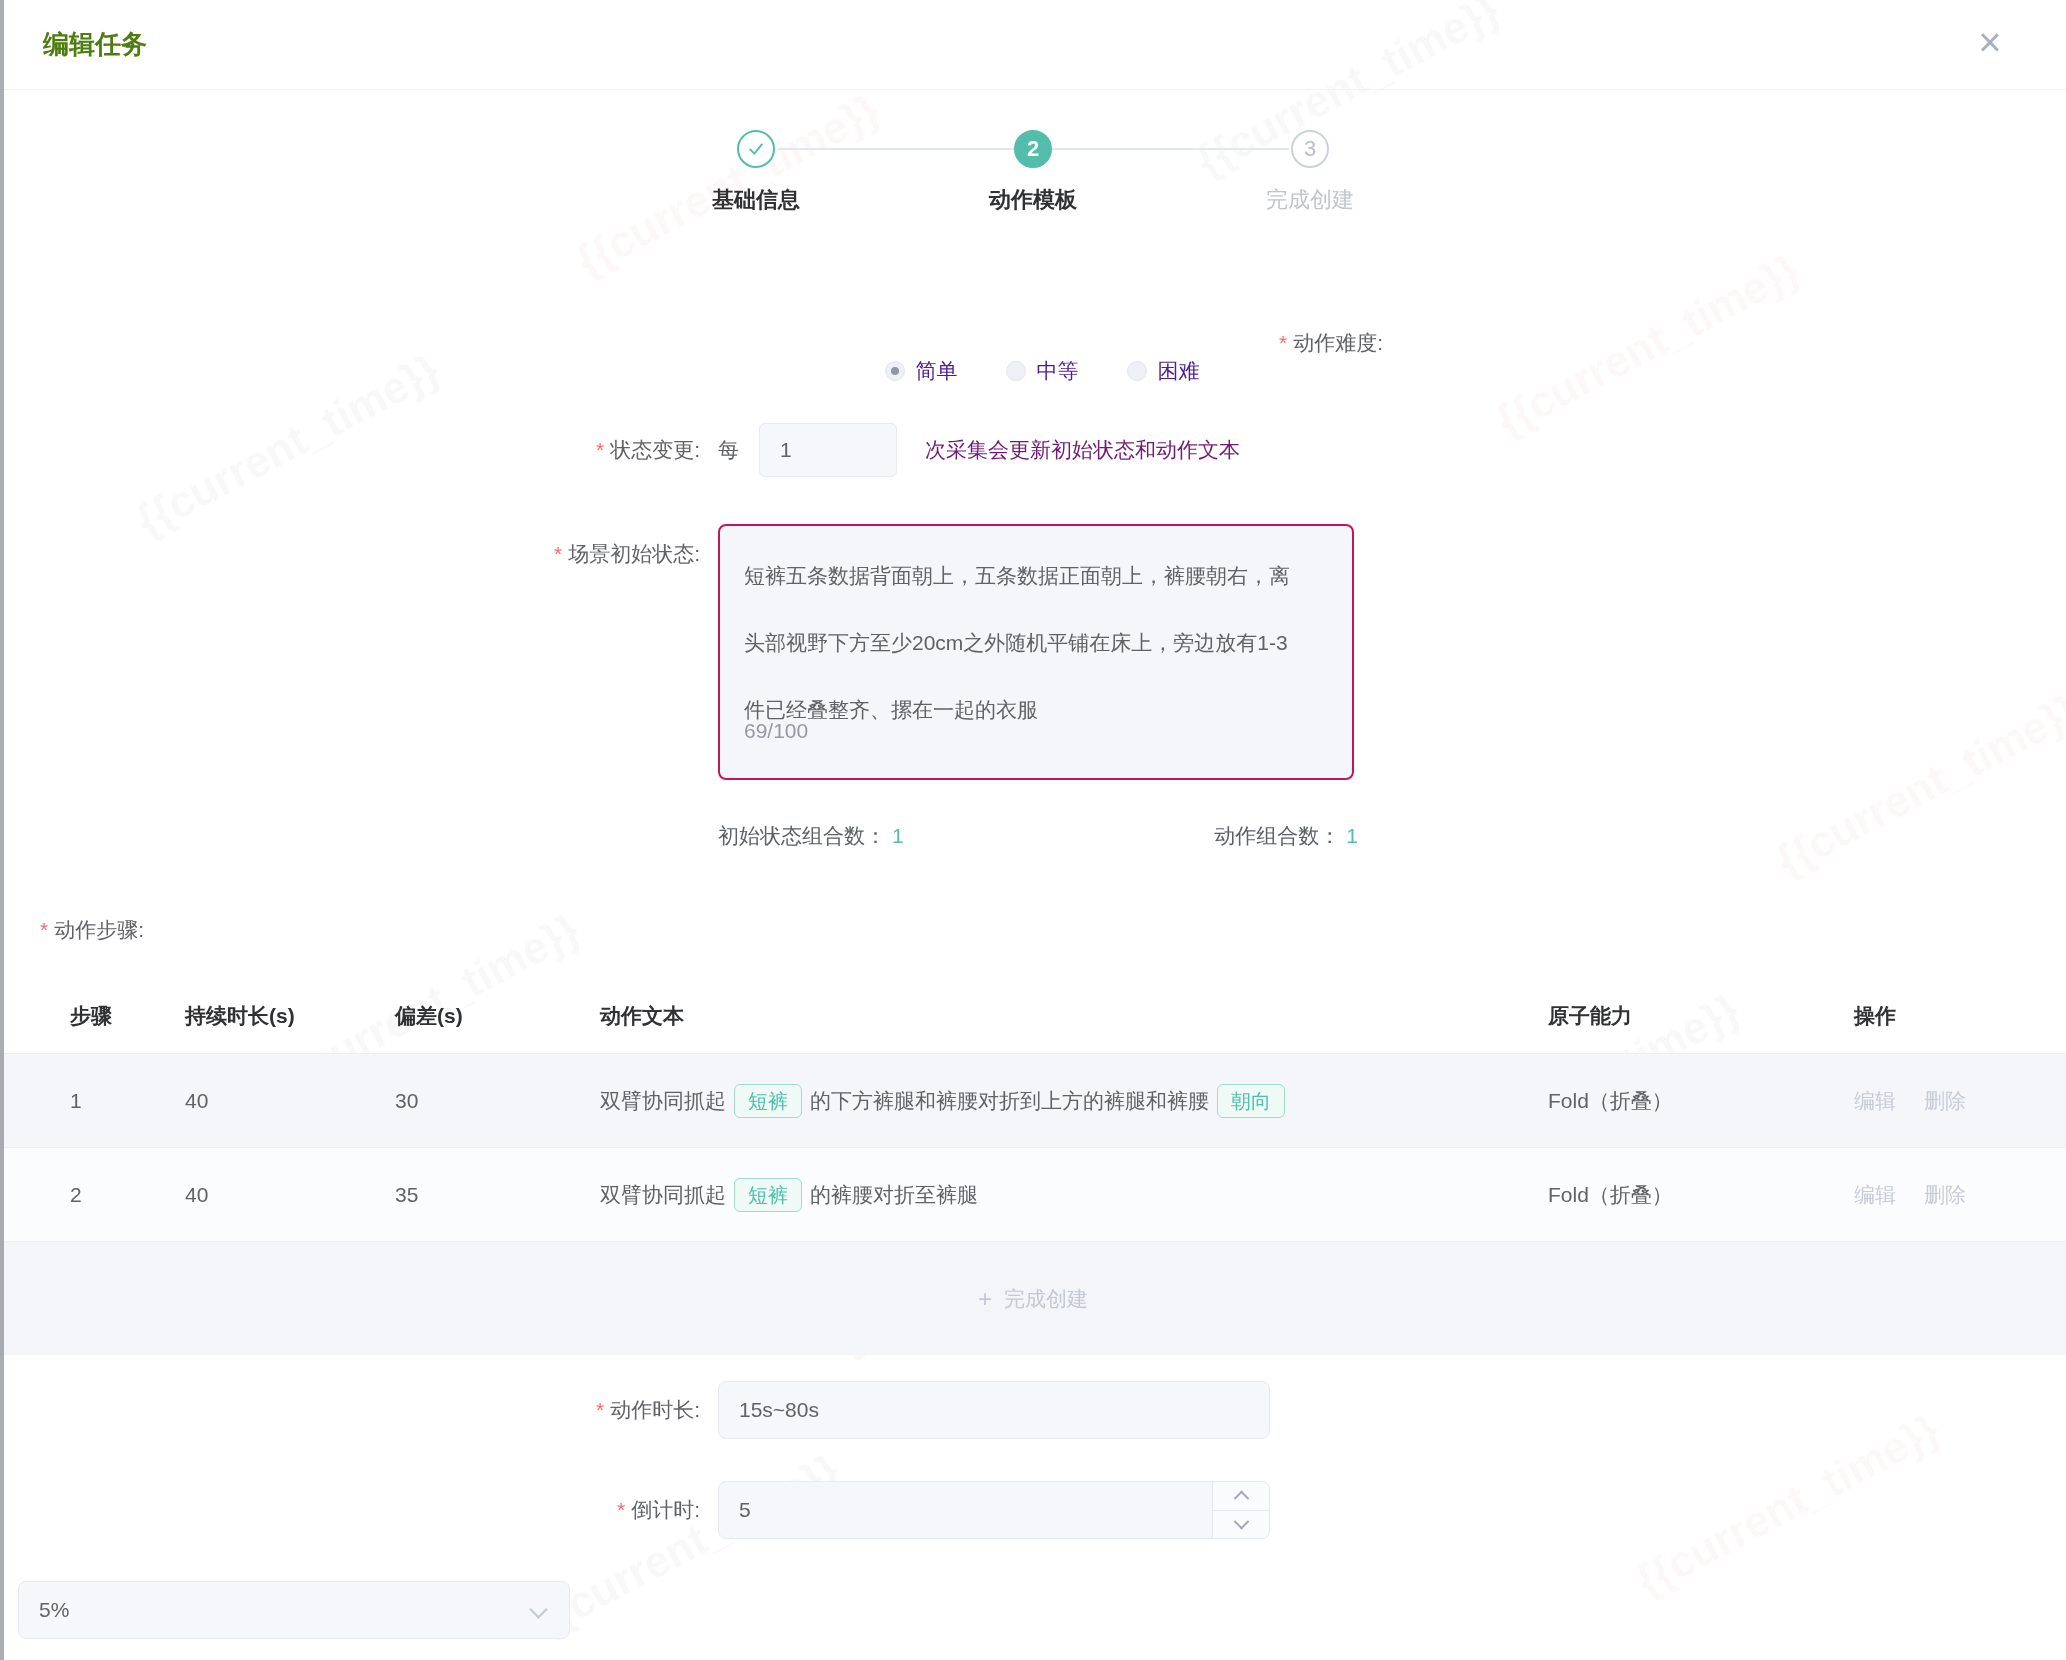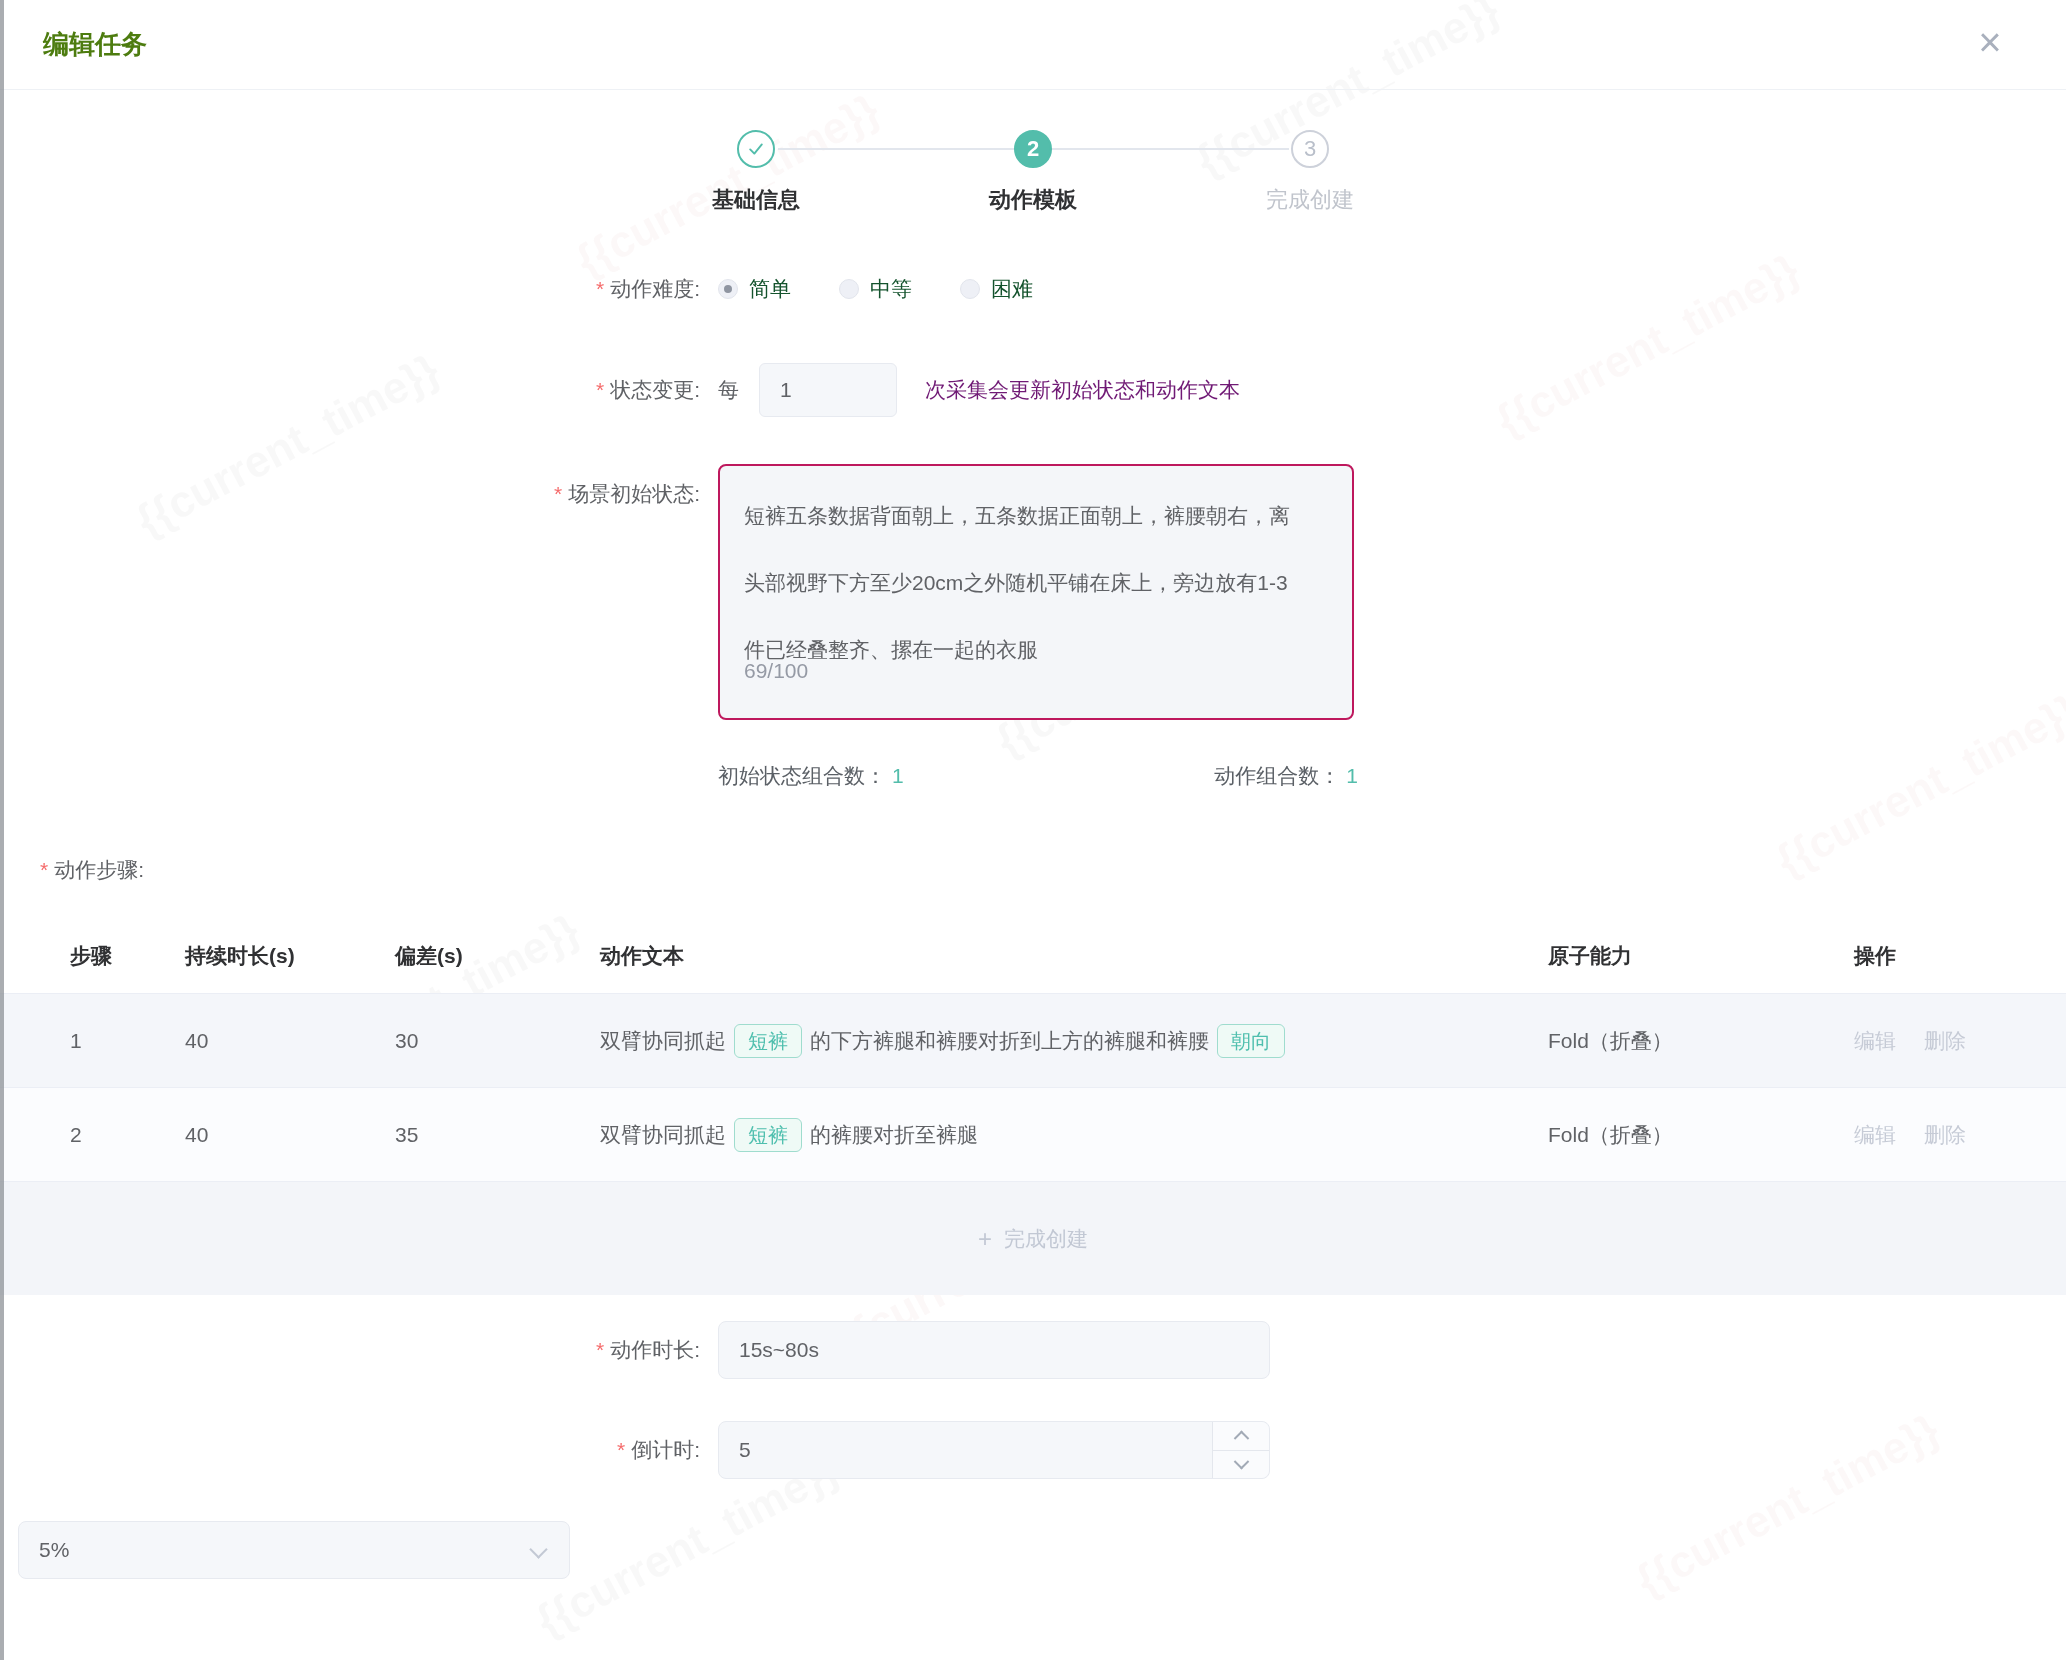--- a/index.html
+++ b/index.html
@@ -29,26 +29,26 @@
   .step-circle.active { background:#53bdab; border:2px solid #53bdab; color:#fff; font-weight:700; font-size:22px; }
   .step-circle.pending{ border:2px solid #cdd1da; color:#b9bfca; font-size:22px; }
   .step-label { margin-top:15px; font-size:22px; line-height:34px; }
   .step-label.done, .step-label.active { color:#303133; font-weight:700; }
   .step-label.pending { color:#c0c4cc; font-weight:400; }
 
   
   .frow { display:flex; align-items:center; position:relative; z-index:2; }
   .flabel { width:700px; text-align:right; color:#606266; flex:none; }
   .req { color:#f56c6c; margin-right:6px; }
-  .row-difficulty { margin-top:52px; height:40px; }
+  .row-difficulty { margin-top:112px; height:40px;flex-direction:column; }
   .opts { display:flex; margin-left:18px; gap:48px; }
   .radio { display:flex; align-items:center; cursor:pointer; }
   .rdot { width:20px; height:20px; border-radius:50%; background:#eef0f6; border:1px solid #e2e5ec; position:relative; flex:none; }
   .radio.checked .rdot::after { content:""; position:absolute; left:5px; top:5px; width:8px; height:8px; border-radius:50%; background:#8f95a1; }
-  .rlabel { margin-left:11px; color:#14532d; }
+  .rlabel { margin-left:11px; color:#4c1d95; }
 
   .row-state { margin-top:54px; height:54px; }
   .mini-input { margin-left:20px; width:138px; height:54px; background:#f5f7fa; border:1px solid #e7eaf0; border-radius:6px;
     display:flex; align-items:center; padding-left:20px; color:#606266; }
   .suffix-text { margin-left:28px; color:#701a75; }
 
   .row-initial { margin-top:47px; align-items:flex-start; }
   .row-initial .flabel { padding-top:16px; }
   .textarea { margin-left:18px; width:636px; height:256px; background:#f4f6f9; border:2px solid #be185d; border-radius:8px;
     padding:16px 24px; position:relative; color:#606266; line-height:67px; }

